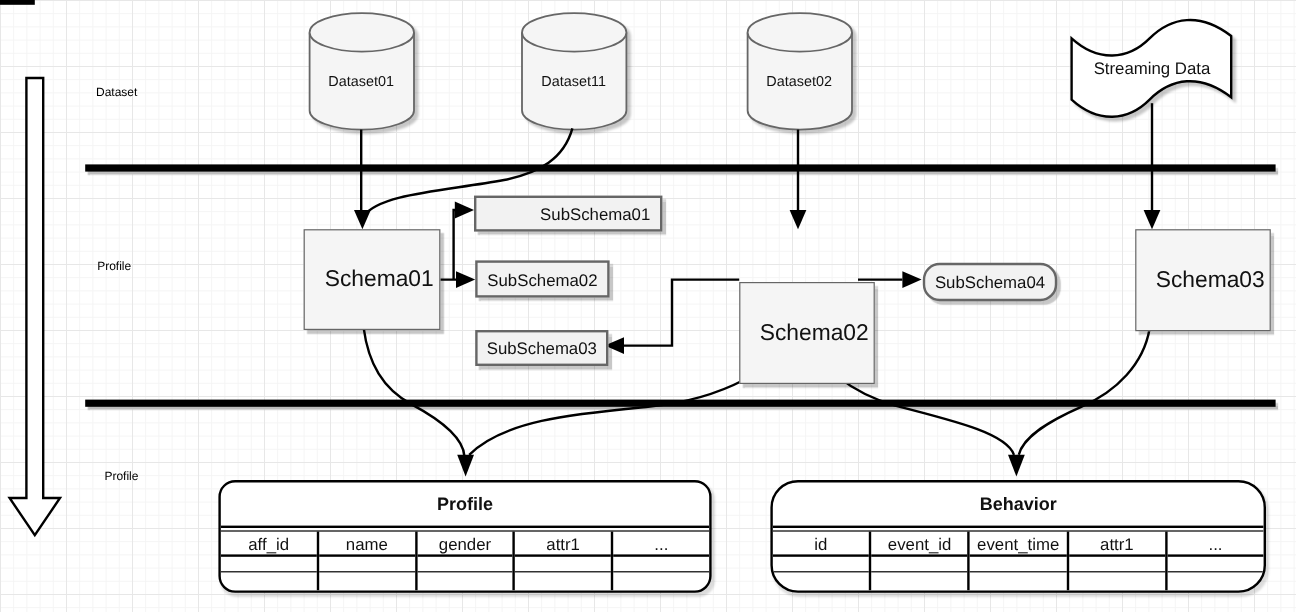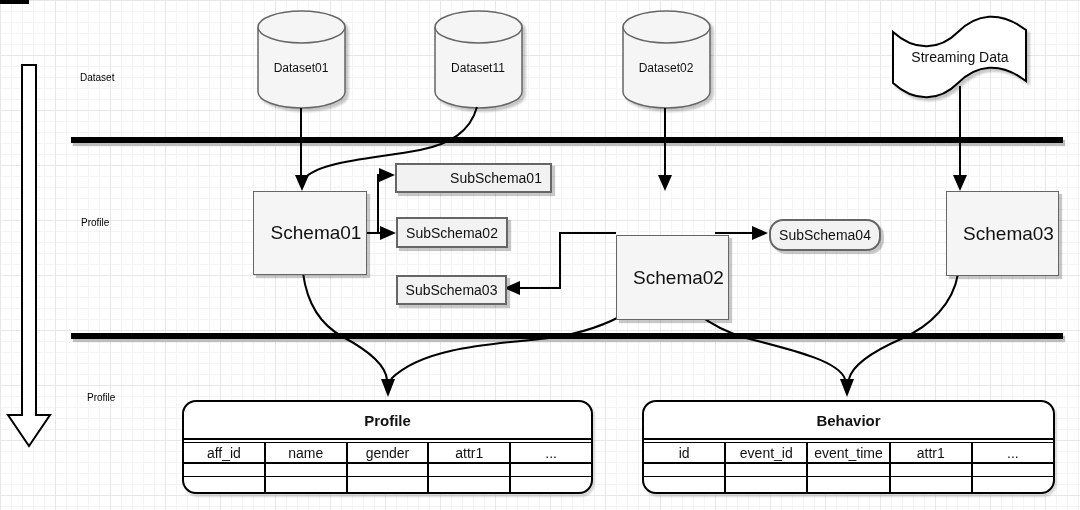--- a/index.html
+++ b/index.html
@@ -148,21 +148,21 @@
           <div class="dcol-body"></div>
       </div>
       <div class="dcol">
         <div class="dcol-head">...</div>
         <div class="dcol-gap"></div>
           <div class="dcol-body"></div>
       </div>
     </div>
   </div>
 
-  <div class="dtable" style="left:642px;top:400px;width:409px;height:90px;">
+  <div class="dtable" style="left:642px;top:400px;width:409px;height:90px;border-radius:23px;">
     <div class="dtable-title">Behavior</div>
     <div class="dtable-gap"></div>
     <div class="dtable-cols">
       <div class="dcol">
         <div class="dcol-head">id</div>
         <div class="dcol-gap"></div>
           <div class="dcol-body"></div>
       </div>
       <div class="dcol">
         <div class="dcol-head">event_id</div>

